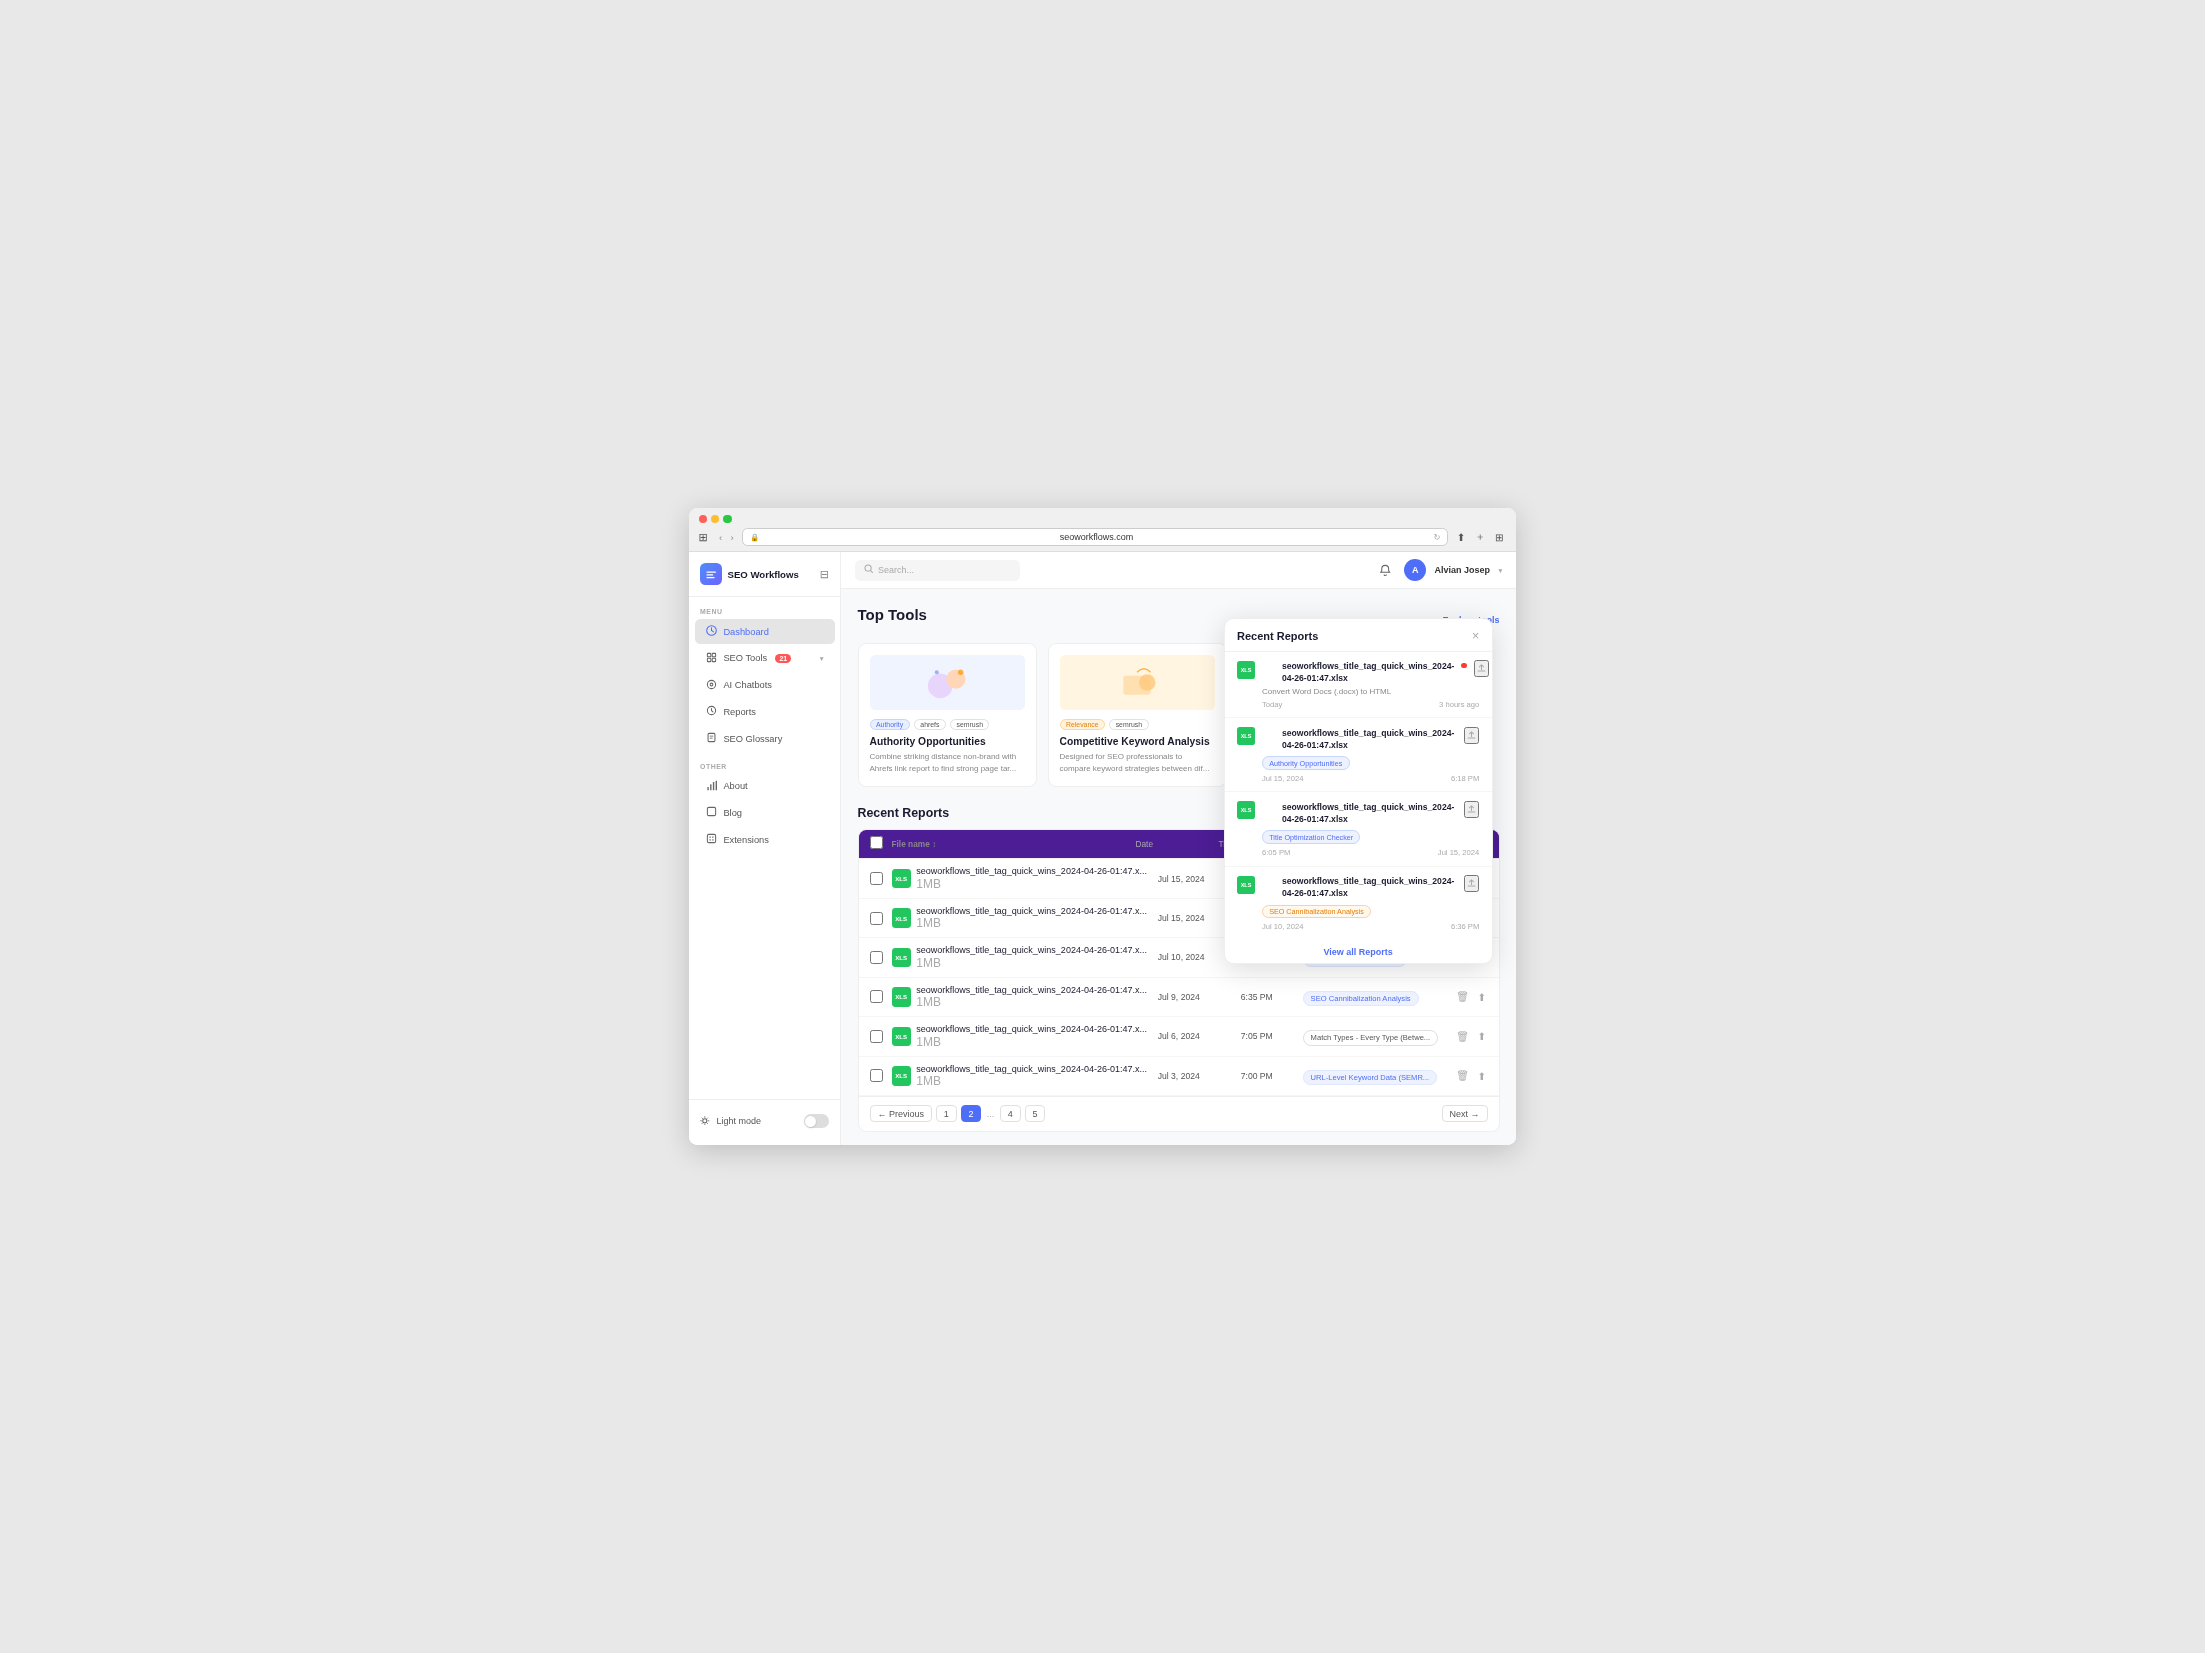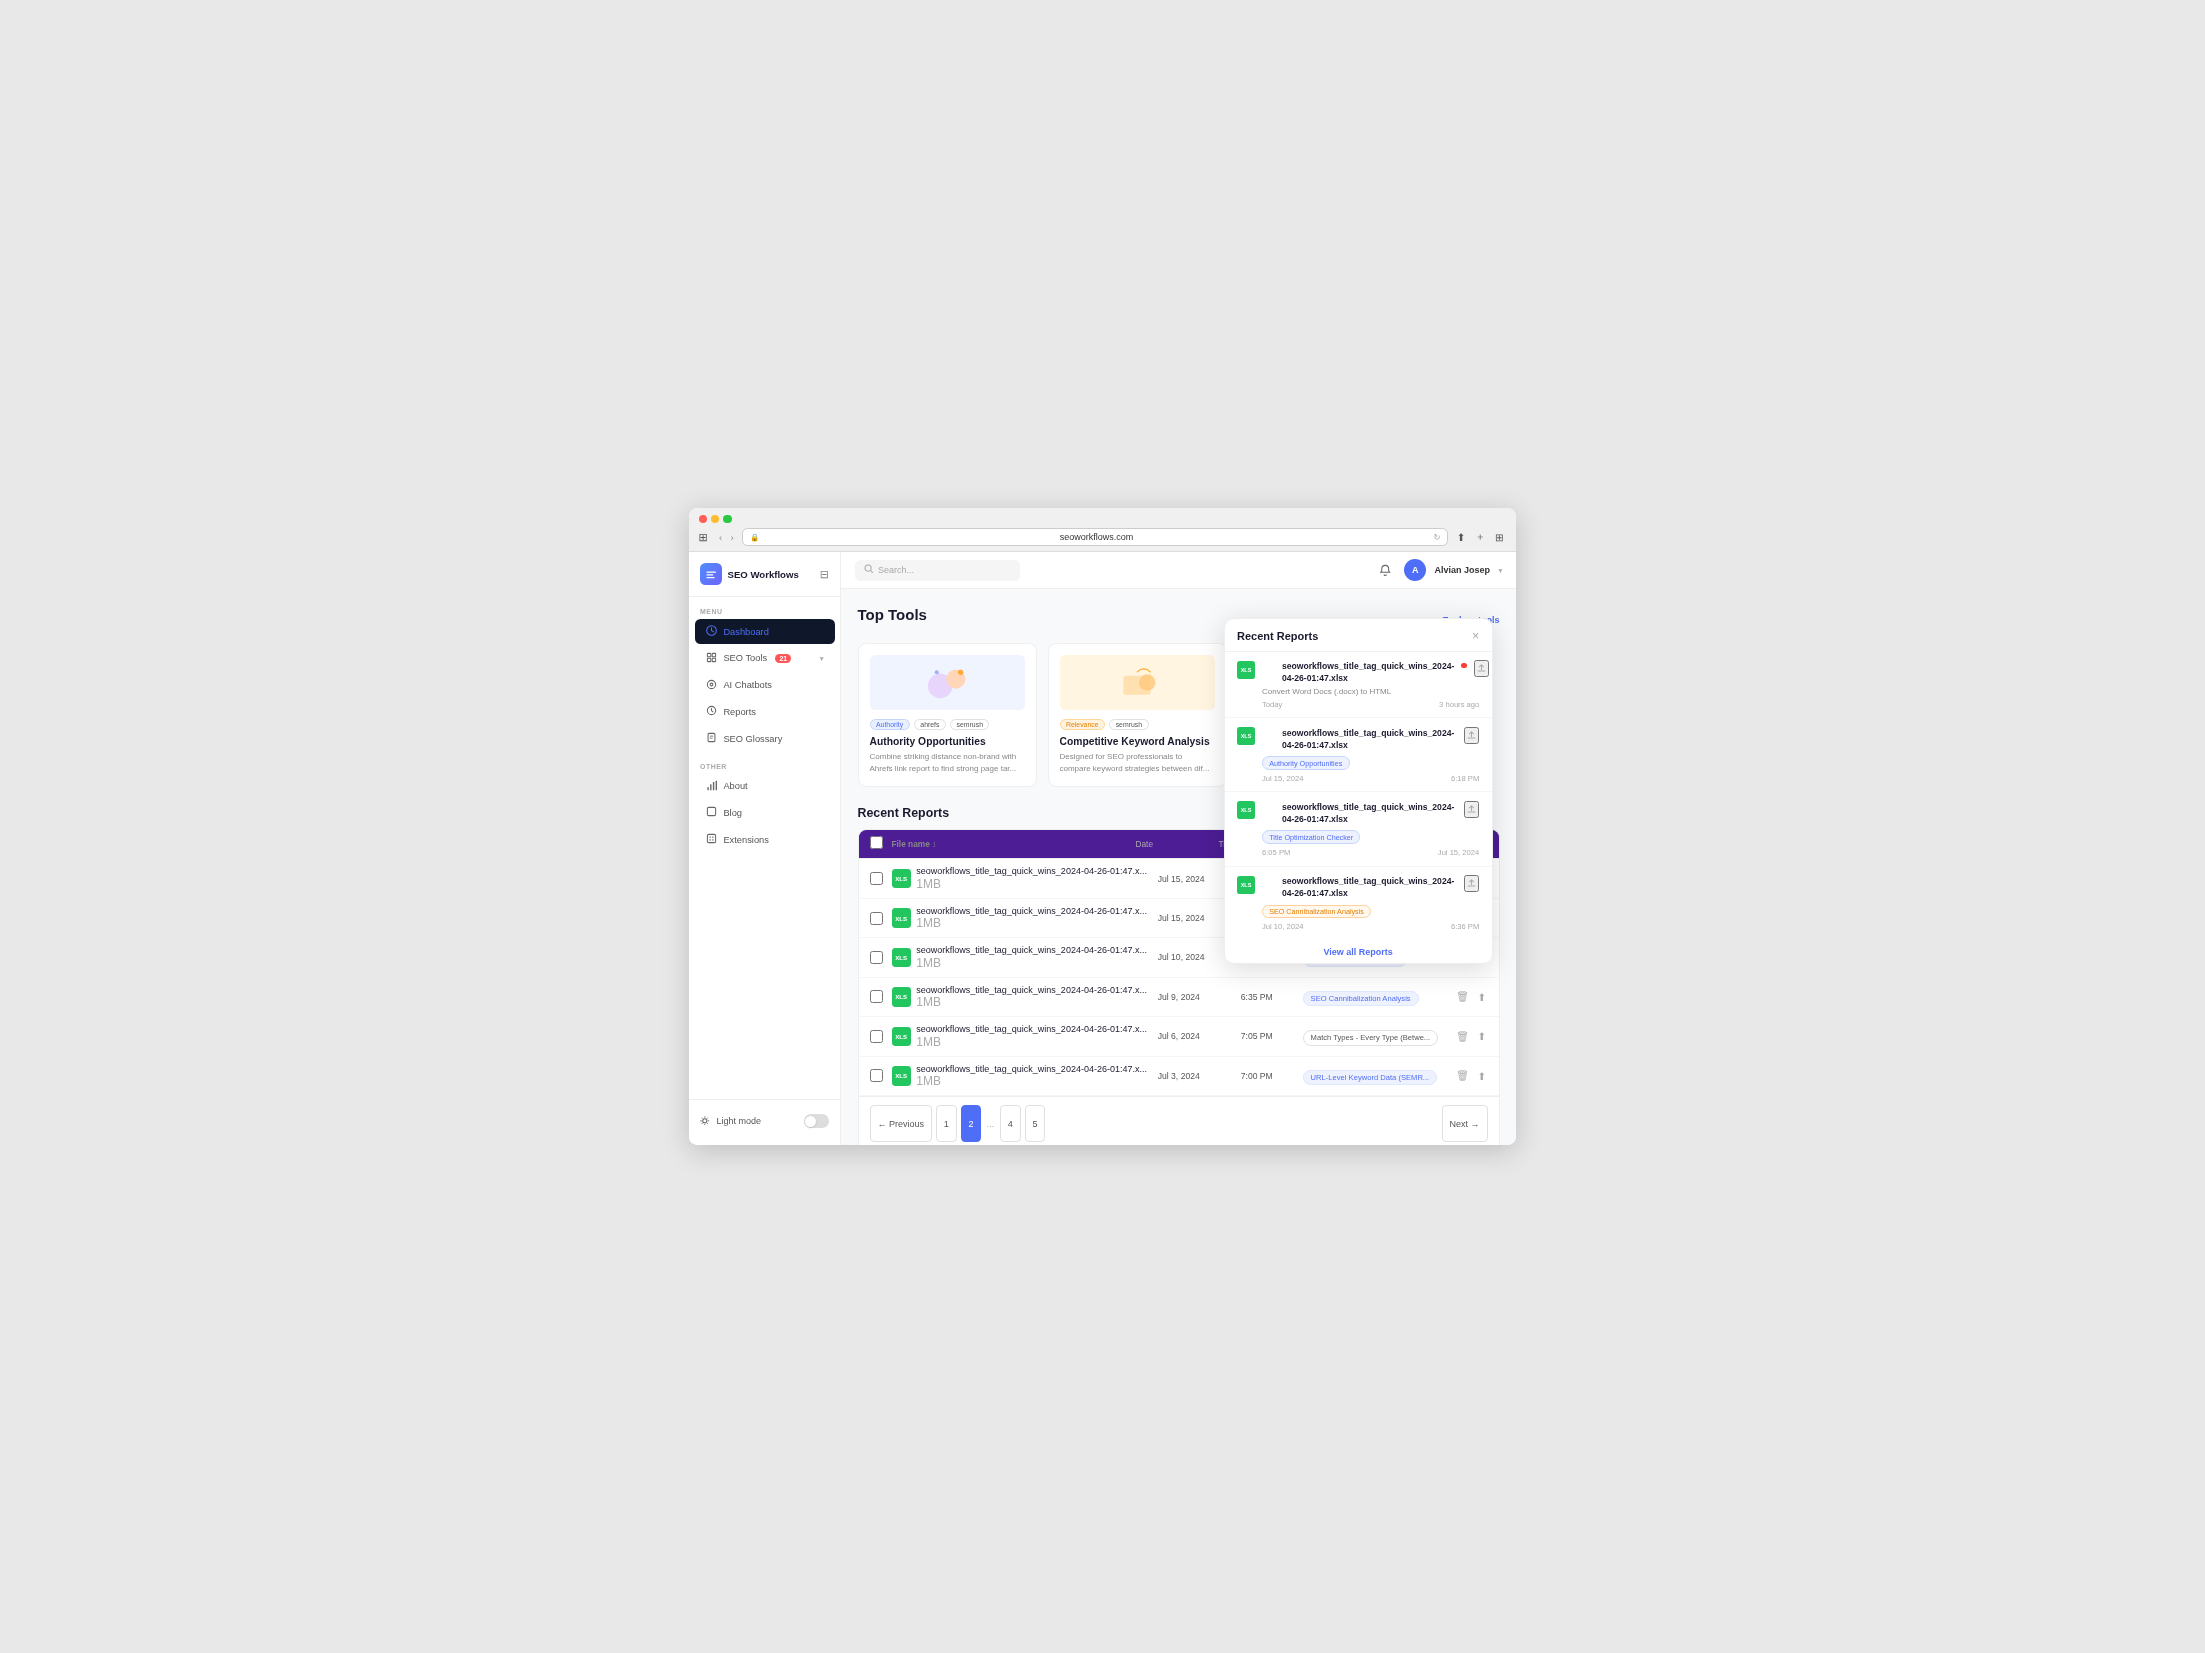--- a/index.html
+++ b/index.html
@@ -148,21 +148,21 @@
       padding: 6.2px 11px;
       cursor: pointer;
       border-radius: 5.5px;
       margin: 0.7px 5.5px;
       color: #555;
       font-size: 9.3px;
       font-weight: 500;
       position: relative;
     }
     .sidebar-item.active {
-      background: #0f172a;
+      background: #e5e5e5;
       color: #4f6ef7;
     }
     .sidebar-item-icon { font-size: 11px; }
     .sidebar-badge {
       background: #ff5757;
       color: white;
       font-size: 6.9px;
       font-weight: 700;
       border-radius: 6.9px;
       padding: 0.7px 4.1px;
@@ -422,21 +422,21 @@
     
     .pagination {
       display: flex;
       align-items: center;
       padding: 8.3px 11px;
       border-top: 0.7px solid #eee;
       gap: 4.1px;
     }
     .page-btn {
       width: 20.7px;
-      height: 37px;
+      height: 17px;
       border-radius: 4.1px;
       border: 0.7px solid #e0e0e0;
       background: white;
       cursor: pointer;
       font-size: 9px;
       color: #555;
       display: flex;
       align-items: center;
       justify-content: center;
     }

